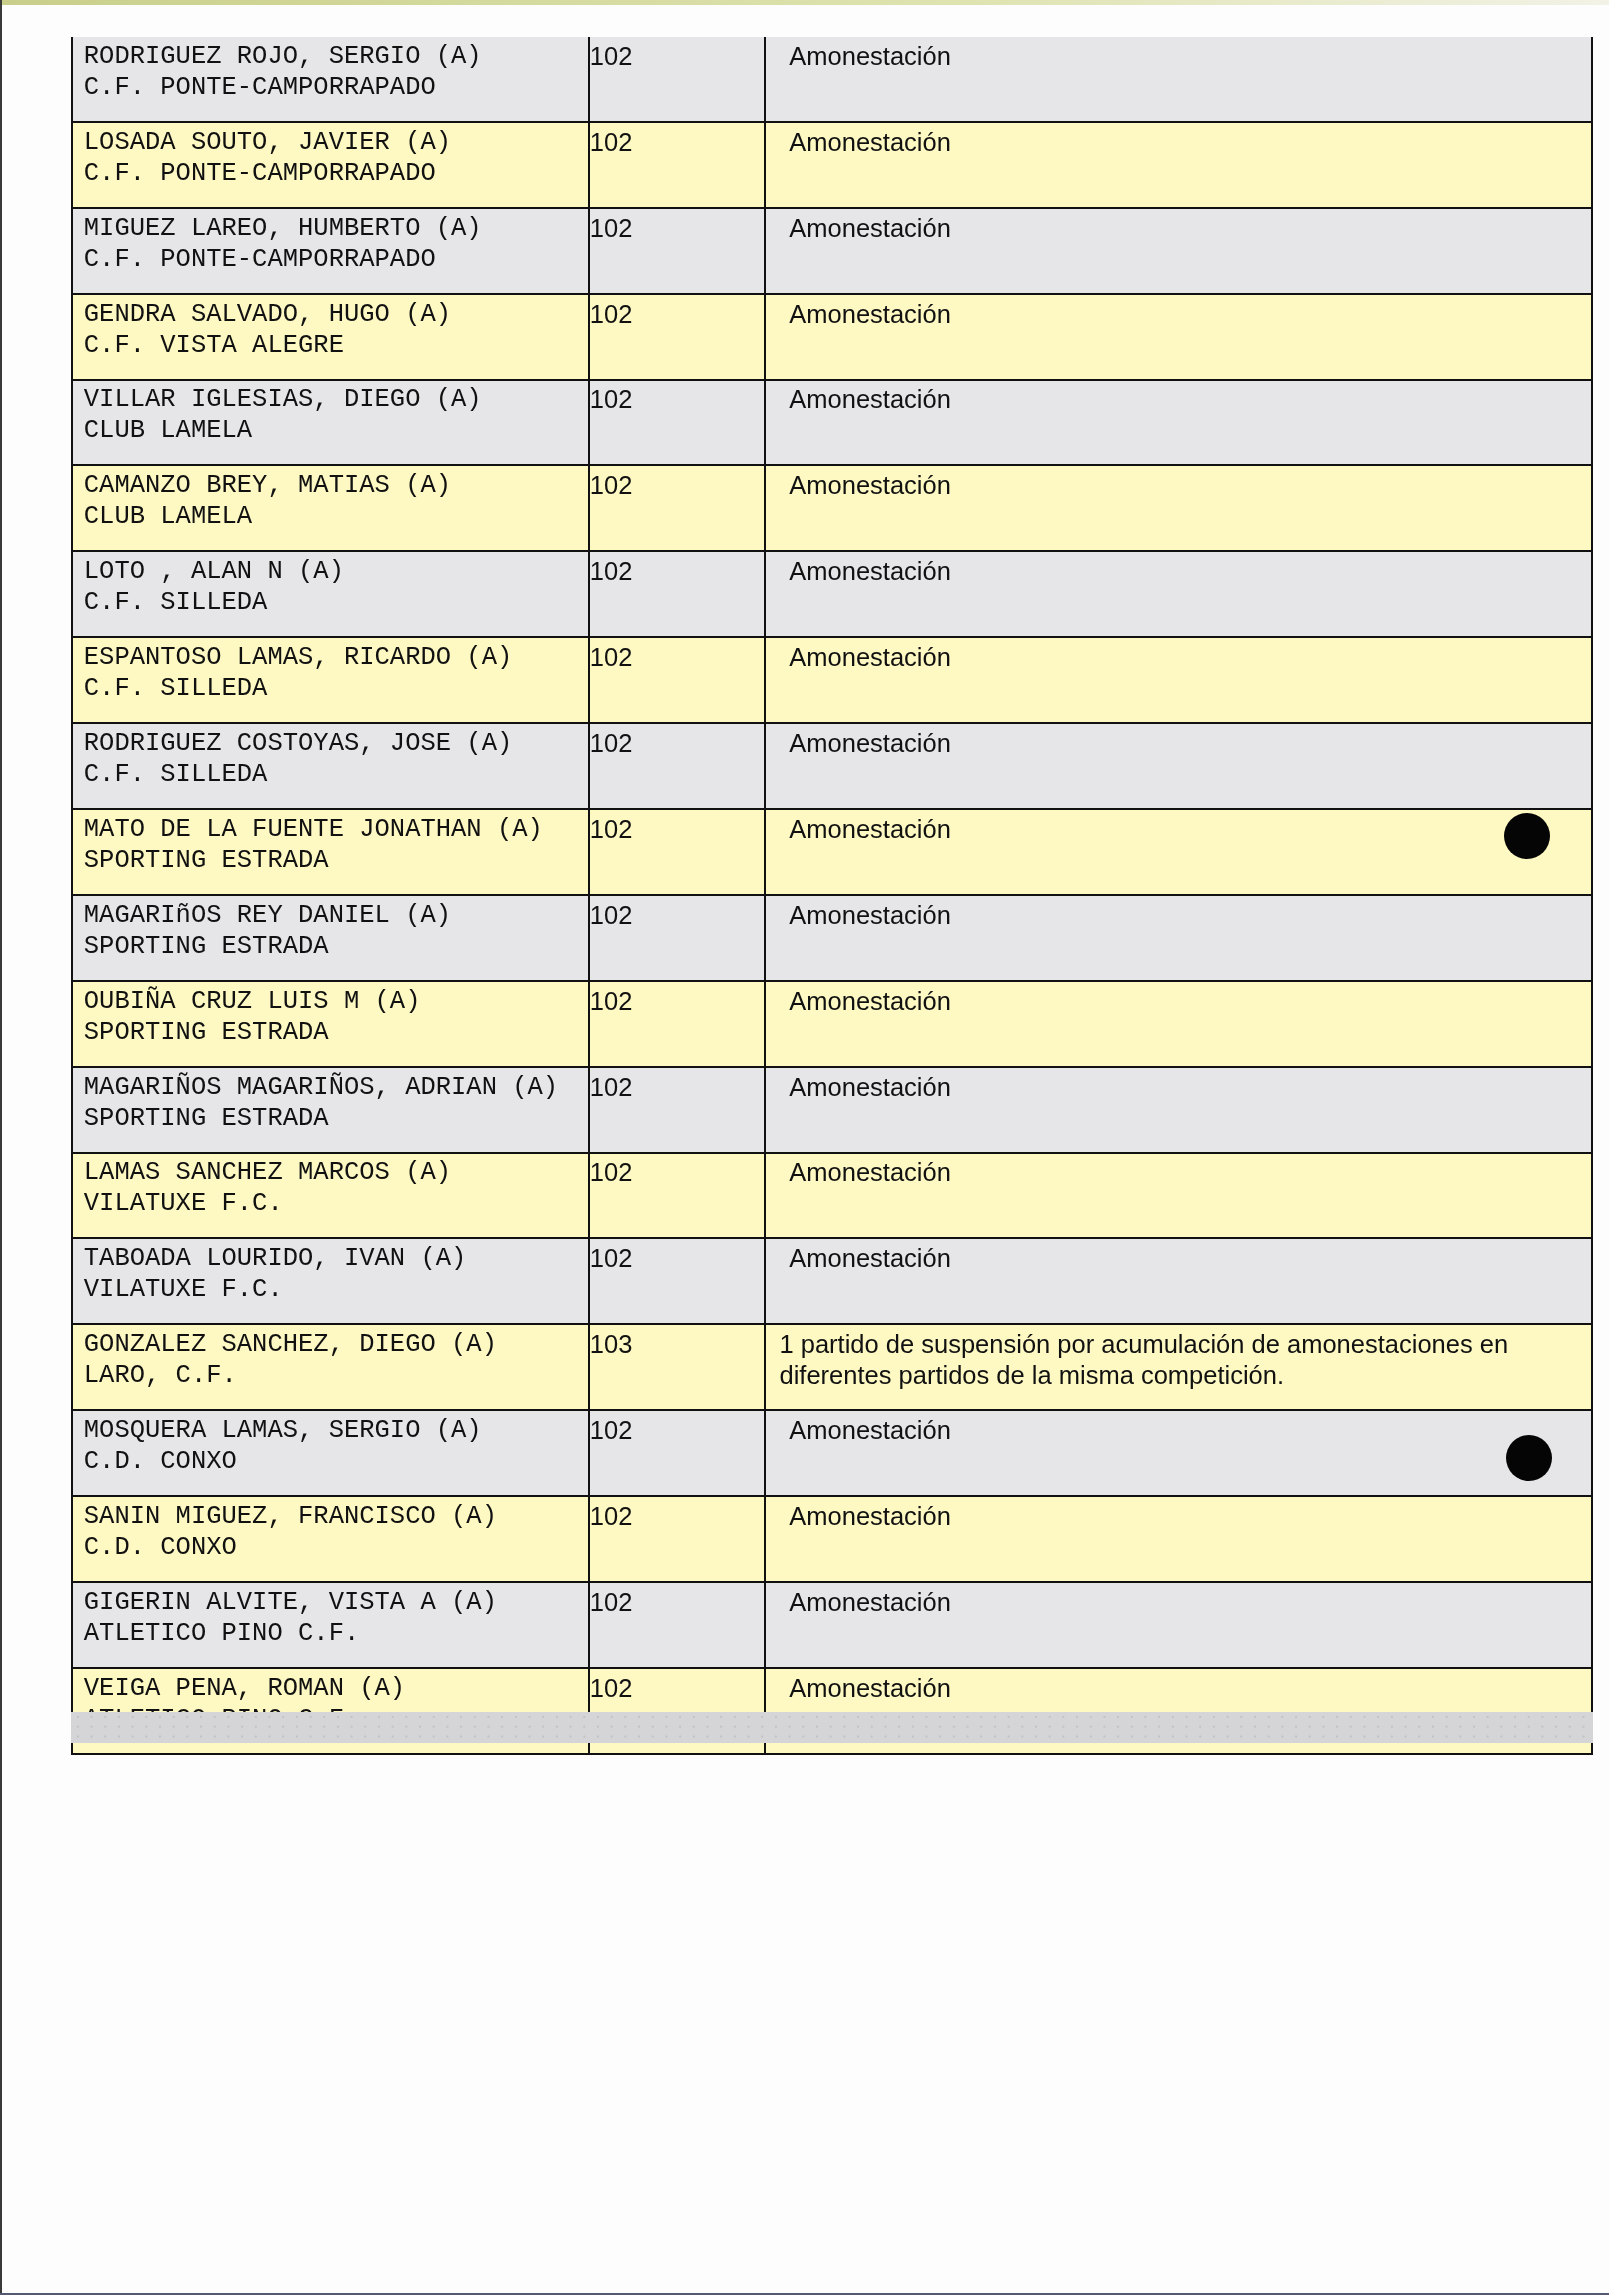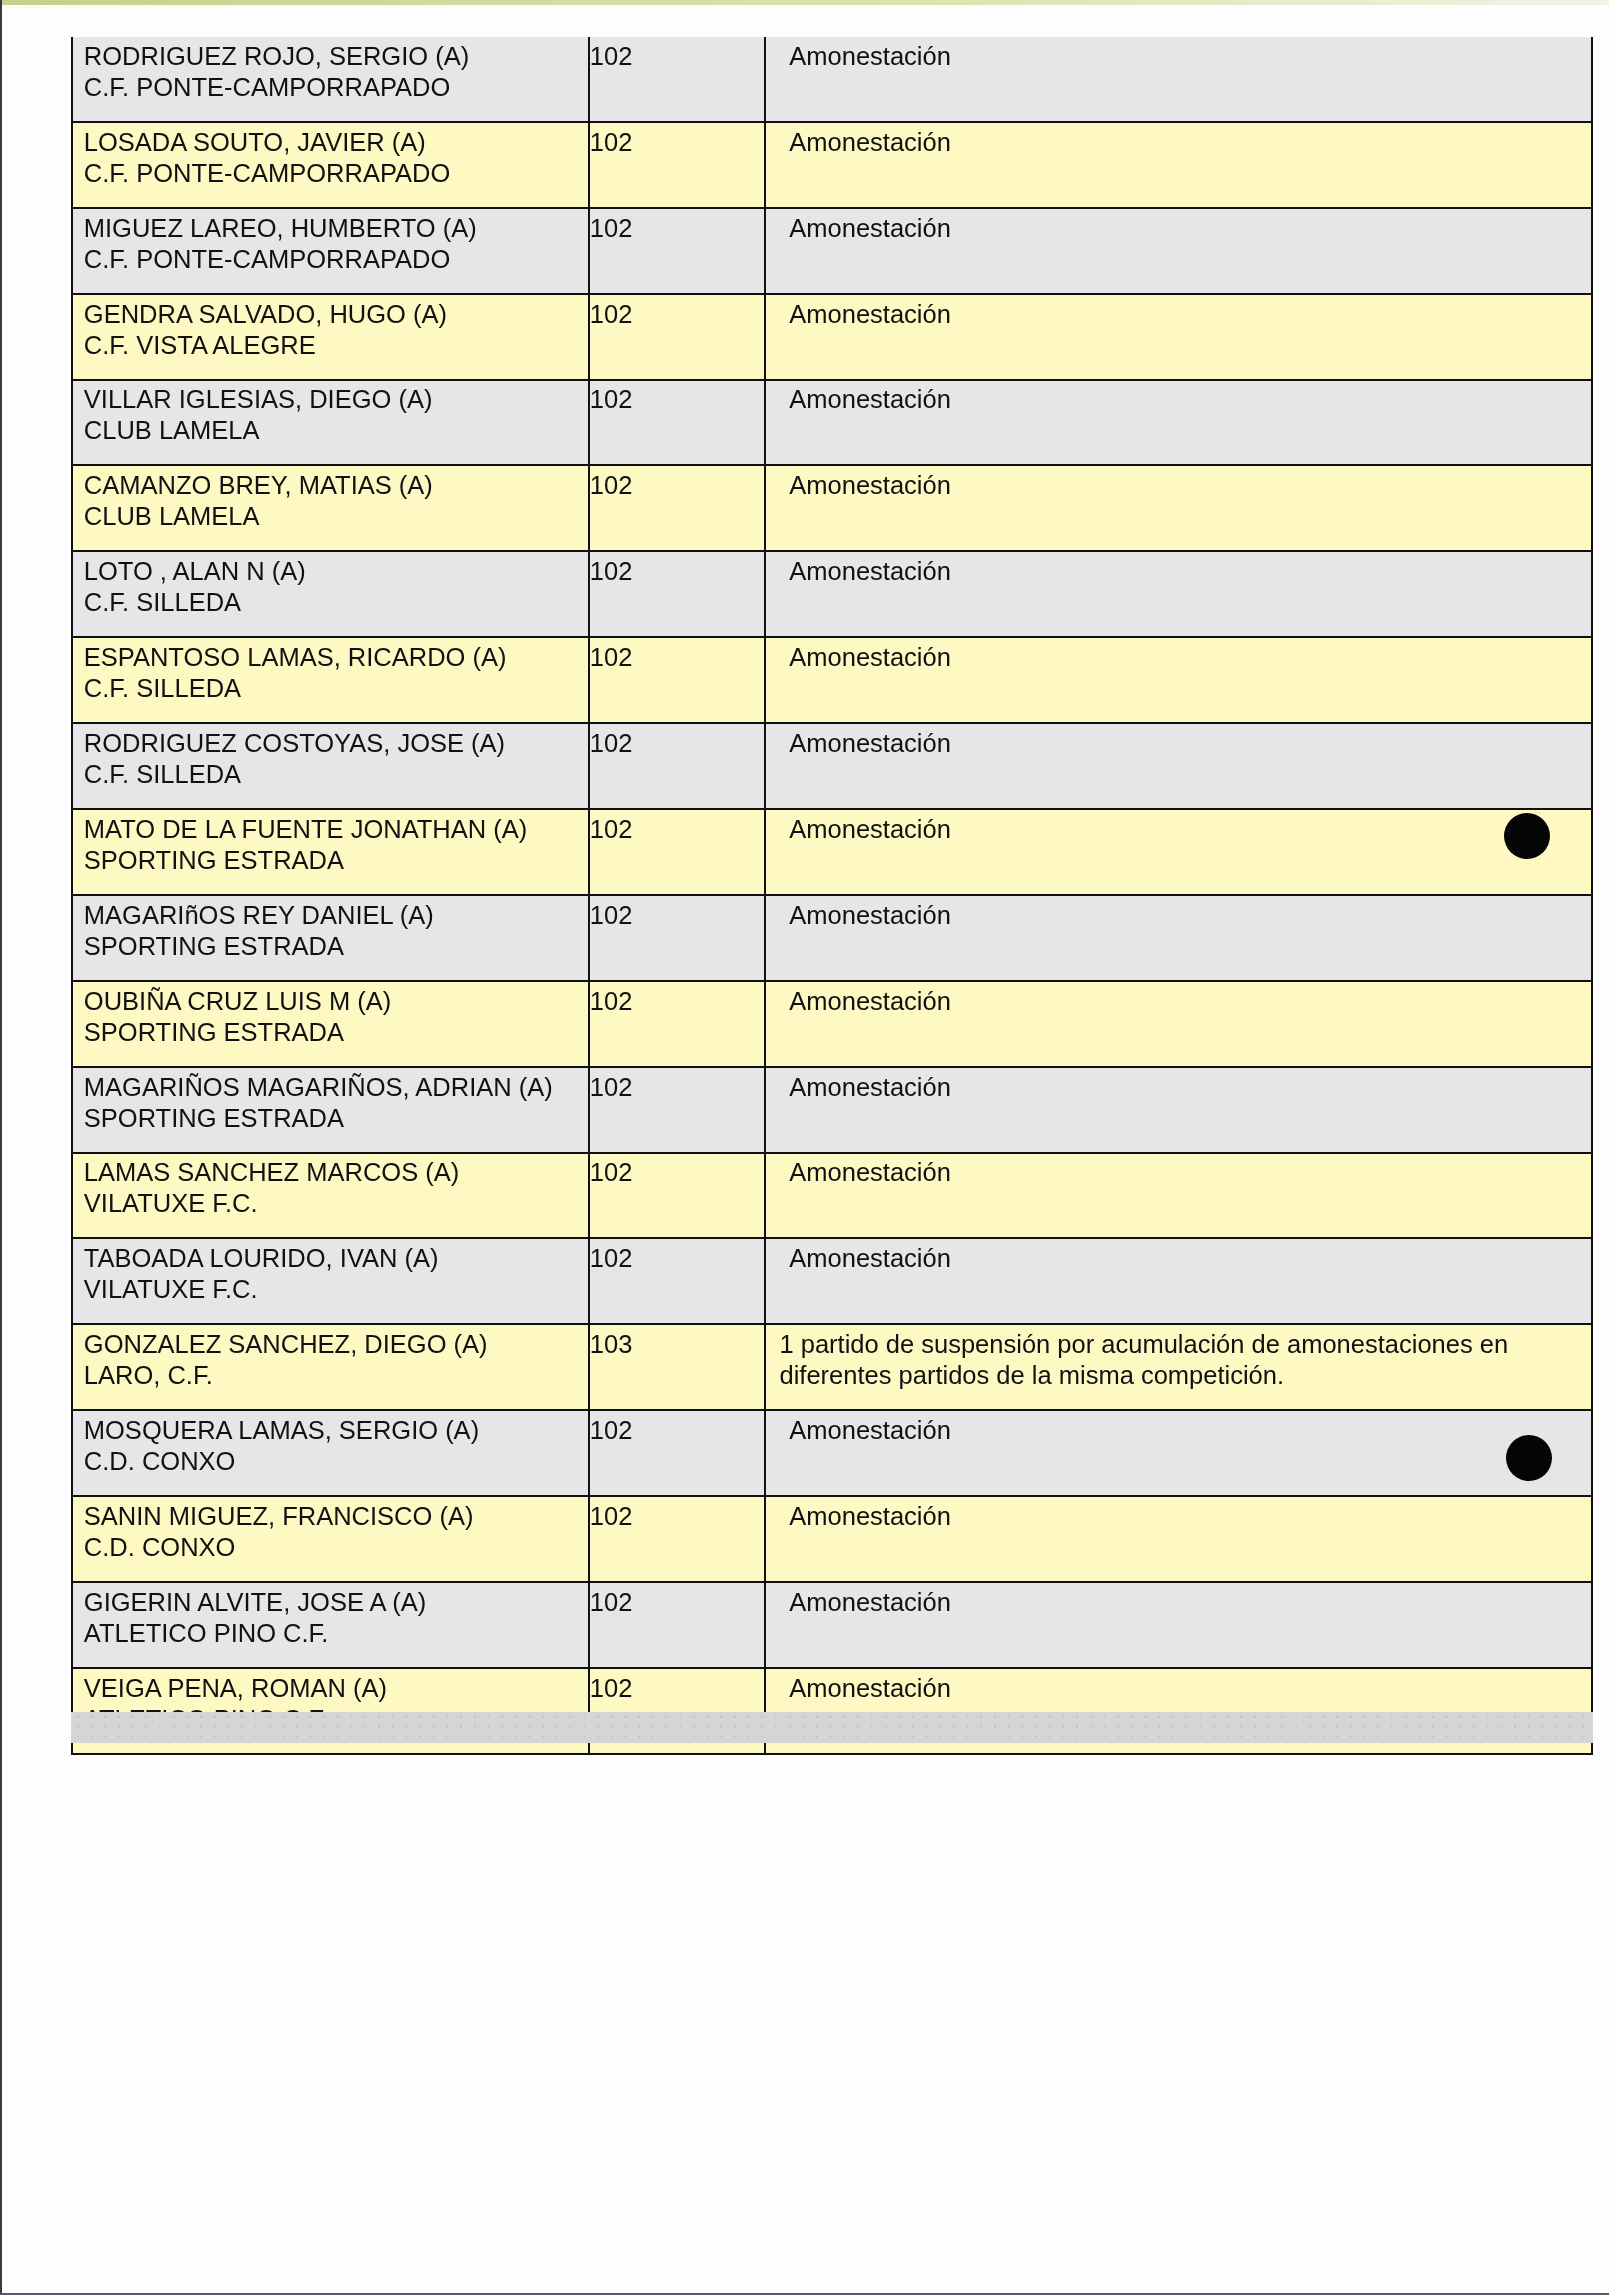--- a/index.html
+++ b/index.html
@@ -36,21 +36,21 @@
     font-size: 25.5px;
     line-height: 31px;
   }
   .sanctions-table tr:first-child td { border-top: none; }
   .sanctions-table td.col-player { width: 504px; border-left: 2.9px solid #111; border-right: 2.9px solid #111; padding-left: 10.8px; padding-top: 3.9px; }
   .sanctions-table td.col-code { width: 174px; border-right: 2.9px solid #111; text-align: left; padding-top: 3.9px; }
   .sanctions-table td.col-sanction { border-right: 2.9px solid #111; padding-left: 23.5px; padding-top: 3.9px; padding-right: 56px; position: relative; }
   .sanctions-table td.col-sanction.long { padding-left: 13.7px; margin-top: 16px; }
   .sanctions-table tr.shaded td { background: #e6e6e9; }
   .sanctions-table tr.plain td { background: #fef9c3; }
-  .player-name, .club-name { display: block; white-space: nowrap; }
+  .player-name, .club-name { display: block; white-space: nowrap; font-family: Liberation Mono, monospace; }
   .footer-band {
     position: absolute; left: 71px; top: 1712px; width: 1522px; height: 31px;
     background: #d5d5d8;
     background-image: radial-gradient(#c2c2c6 1px, transparent 1.5px);
     background-size: 13.7px 9.8px;
   }
   .punch-hole {
     position: absolute; width: 46px; height: 46px; border-radius: 50%; background: #050505;
   }
   .punch-hole.one { left: 1504px; top: 813px; }
@@ -204,21 +204,21 @@
     <tr class="plain">
       <td class="col-player">
           <span class="player-name">SANIN MIGUEZ, FRANCISCO (A)</span>
           <span class="club-name">C.D. CONXO</span>
         </td>
       <td class="col-code">102</td>
       <td class="col-sanction">Amonestación</td>
     </tr>
     <tr class="shaded">
       <td class="col-player">
-          <span class="player-name">GIGERIN ALVITE, JOSE A (A)</span>
+          <span class="player-name">GIGERIN ALVITE, VISTA A (A)</span>
           <span class="club-name">ATLETICO PINO C.F.</span>
         </td>
       <td class="col-code">102</td>
       <td class="col-sanction">Amonestación</td>
     </tr>
     <tr class="plain">
       <td class="col-player">
           <span class="player-name">VEIGA PENA, ROMAN (A)</span>
           <span class="club-name">ATLETICO PINO C.F.</span>
         </td>

